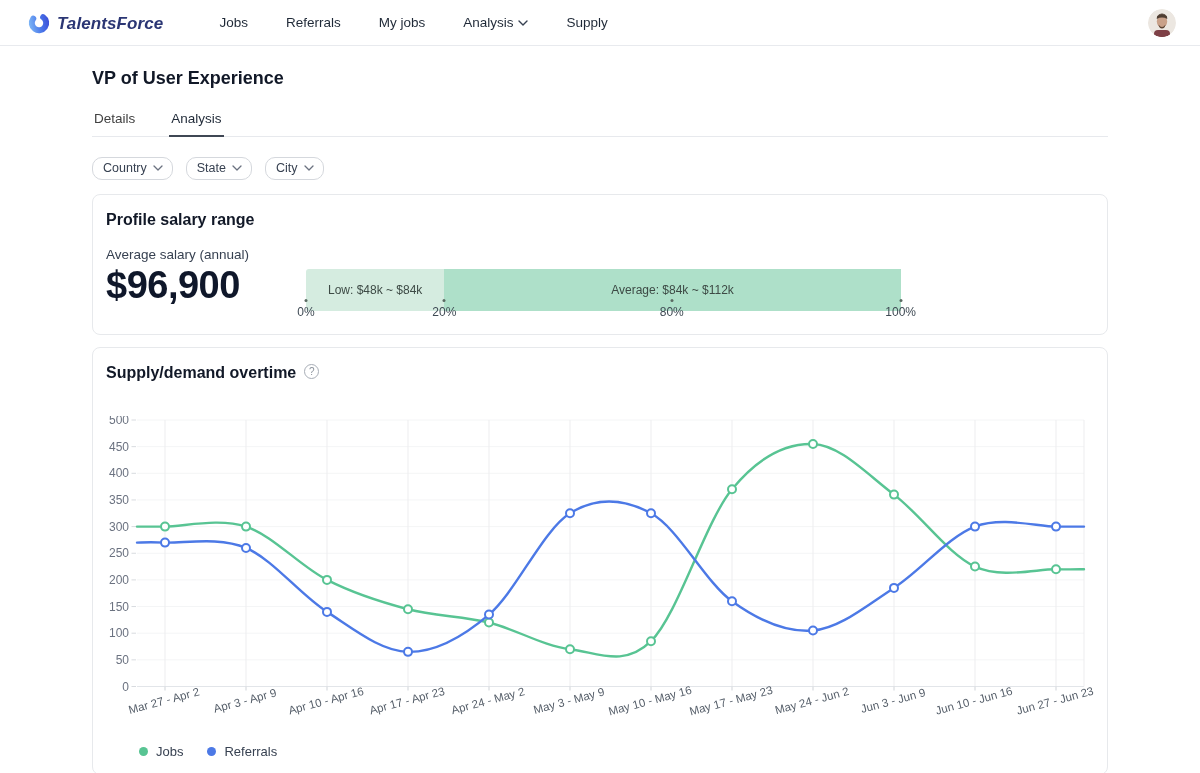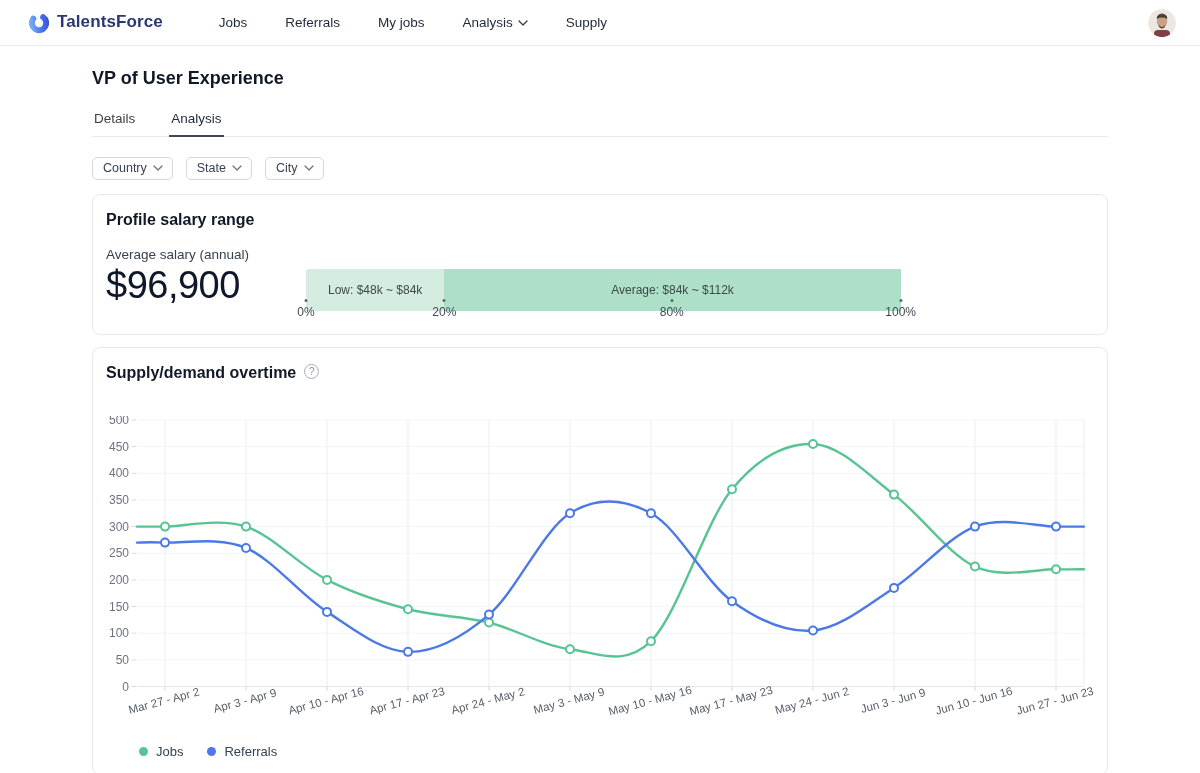--- a/index.html
+++ b/index.html
@@ -1,49 +1,49 @@
 <!DOCTYPE html>
 <html><head>
 <meta charset="utf-8">
 <style>
   * { margin:0; padding:0; box-sizing:border-box; }
   html,body { width:1200px; height:773px; background:#ffffff; overflow:hidden;
               font-family:"Liberation Sans", sans-serif; color:#111827; }
 
   
   .topnav { height:46px; display:flex; align-items:center; border-bottom:1px solid #e8eaee; padding:0 24px 0 28px; }
-  .brand { display:flex; align-items:flex-start; gap:7px; cursor:pointer; }
+  .brand { display:flex; align-items:flex-end; gap:7px; cursor:pointer;font-style:italic; }
   .brand-name { font-size:17px; font-weight:700; color:#2b3674; letter-spacing:.1px; }
   .nav-links { display:flex; align-items:center; gap:38px; margin-left:56px; }
   .nav-link { font-size:13.5px; color:#1f2937; cursor:pointer; display:flex; align-items:center; gap:5px; }
   .spacer { flex:1; }
   .avatar { width:28px; height:28px; border-radius:50%; overflow:hidden; cursor:pointer; }
 
   .chev { width:10px; height:6px; display:inline-block; }
 
   
   .main { padding:0 92px; }
   .page-title { font-size:18px; font-weight:700; margin-top:22px; color:#111827; }
   .tabs { display:flex; gap:32px; margin-top:16px; border-bottom:1px solid #e7e9ed; }
   .tab { font-size:13.5px; padding:6px 2px 9px; color:#404040; cursor:pointer; }
   .tab.active { color:#1f2937; font-weight:500; border-bottom:2px solid #3f4754; margin-bottom:-1px; }
 
   .filters { display:flex; gap:13px; margin-top:20px; }
-  .chip { display:flex; align-items:center; gap:6px; border:1px solid #d5d8dd; border-radius:5px;
+  .chip { display:flex; align-items:center; gap:6px; border:1px solid #d5d8dd; border-radius:10px;
           padding:3px 9px 4px 10px; font-size:12.5px; color:#374151; cursor:pointer; background:#fff; }
 
   
   .card { border:1px solid #e7e9ec; border-radius:8px; margin-top:14px; padding:13px; background:#fff; }
   .card-title { font-size:16px; font-weight:600; color:#111827; padding-top:3px; }
 
   
   .salary-row { display:flex; margin-top:18px; }
   .salary-left { width:200px; flex:none; }
   .avg-label { font-size:13.5px; color:#374151; }
-  .avg-value { font-size:38px; font-weight:400; color:#0f172a; letter-spacing:-.5px; margin-top:2px; }
+  .avg-value { font-size:38px; font-weight:700; color:#0f172a; letter-spacing:-.5px; margin-top:2px; }
   .salary-bar-wrap { flex:1; margin:22px 52px 0 0; position:relative; height:52px; }
   .salary-bar { position:relative; height:42px; border-radius:3px; overflow:hidden; }
   .salary-seg { position:absolute; top:0; bottom:0; display:flex; align-items:center; justify-content:center; }
   .salary-seg span { font-size:12px; color:#3d4a45; white-space:nowrap; }
   .bar-tick-dot { position:absolute; top:30px; width:3px; height:3px; border-radius:50%; background:#5a6a62; transform:translateX(-50%); }
   .bar-tick-label { position:absolute; top:36px; transform:translateX(-50%); font-size:12px; color:#3f4a54; }
 
   
   .chart-title-row { display:flex; align-items:center; gap:8px; }
   .help { width:15px; height:15px; border:1px solid #a7adb6; border-radius:50%; color:#8b929c;

